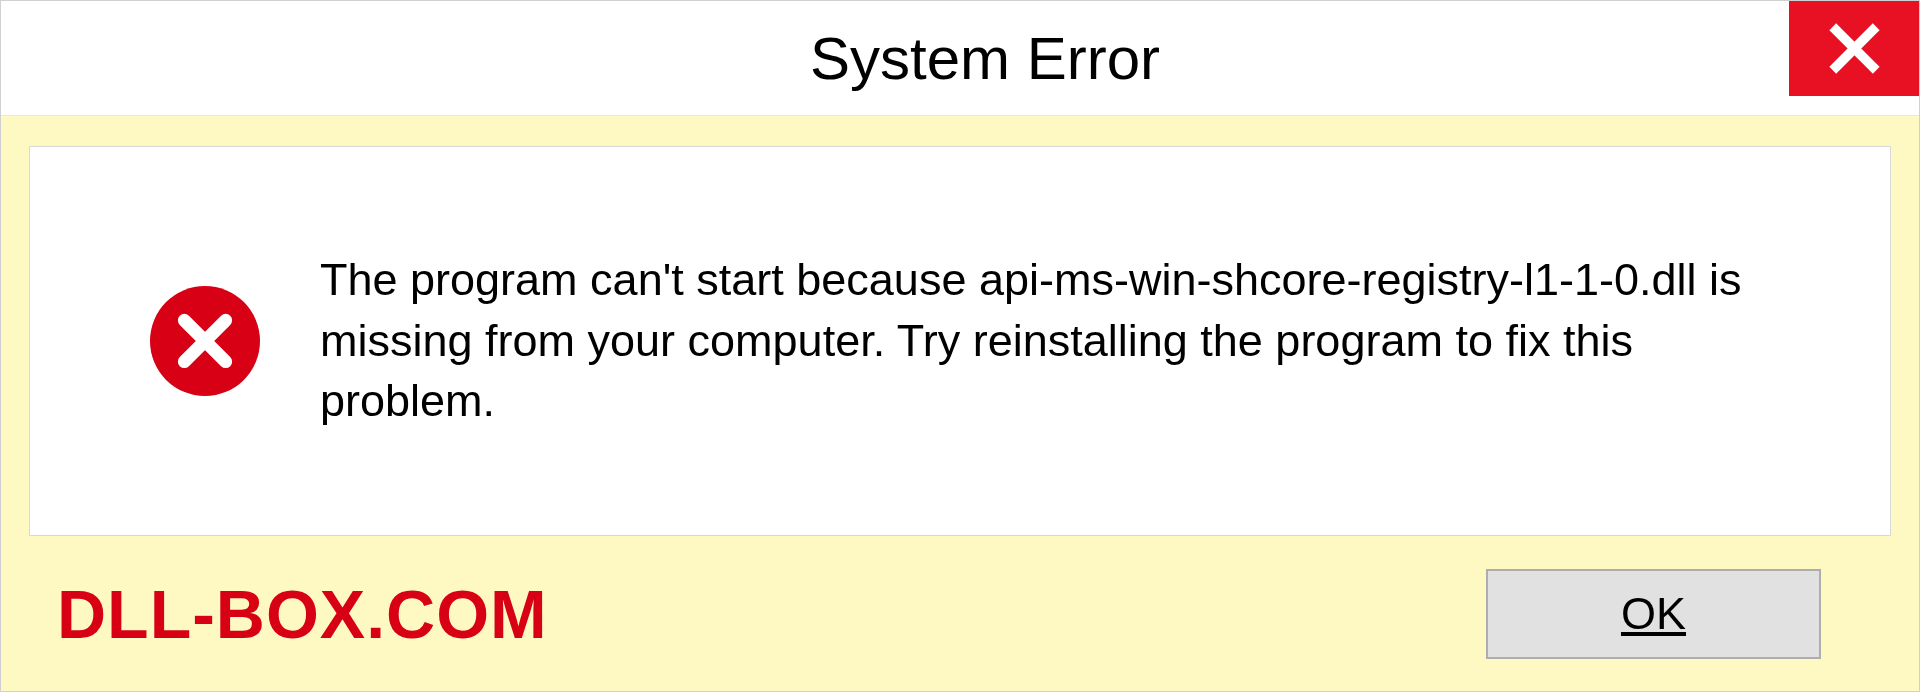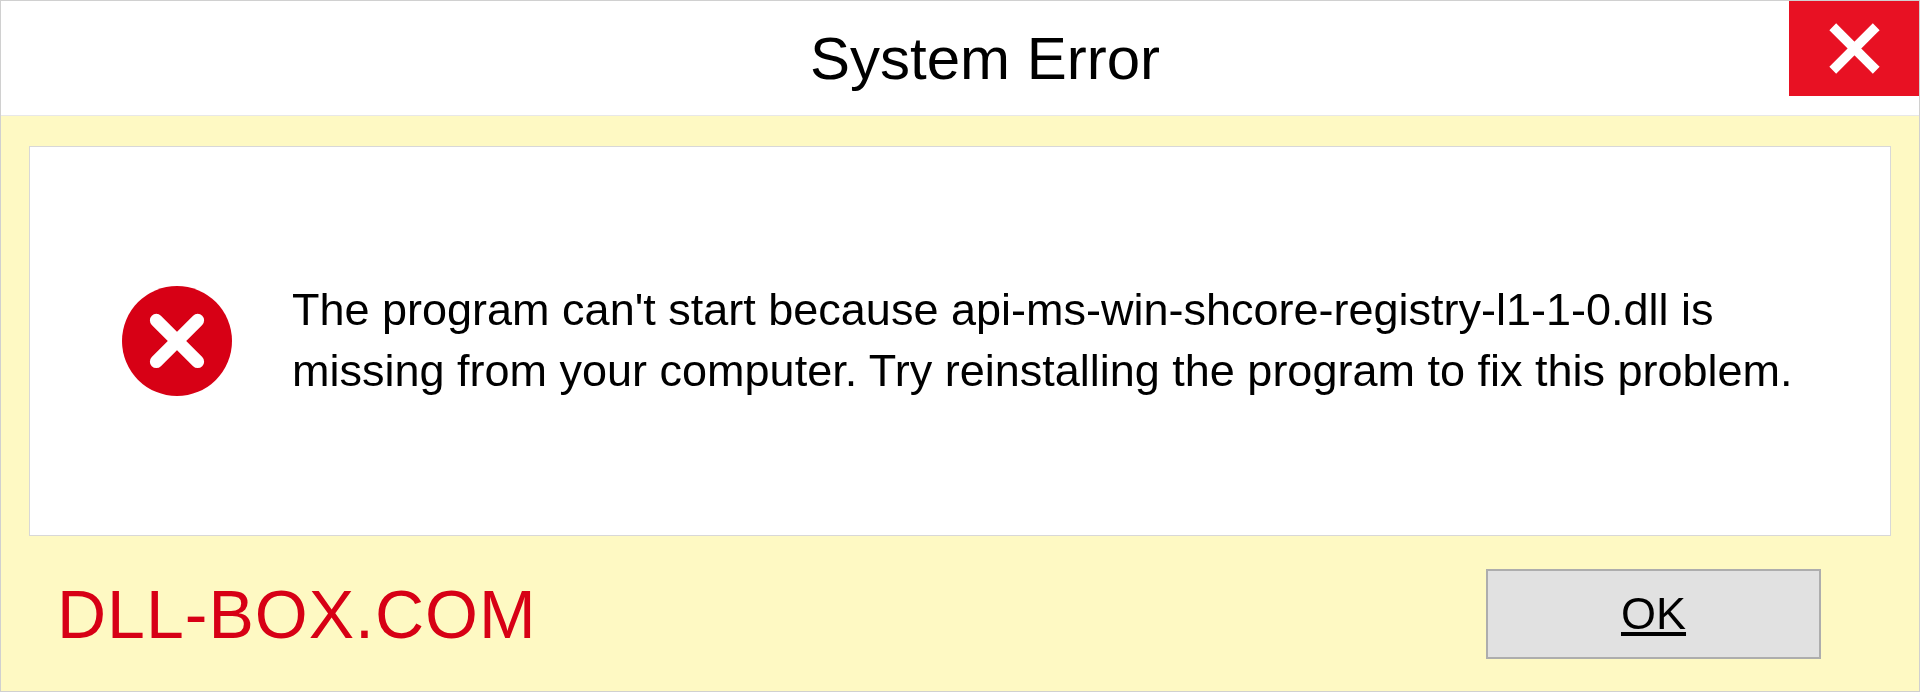--- a/index.html
+++ b/index.html
@@ -58,21 +58,21 @@
       padding: 30px 28px 0 28px;
       display: flex;
       flex-direction: column;
     }
     .message-panel {
       background: #ffffff;
       border: 1px solid #d8d8d8;
       flex: 1;
       display: flex;
       align-items: center;
-      padding: 50px 90px 50px 92px;
+      padding: 50px 90px 50px 120px;
       gap: 60px;
     }
     .error-icon-wrap {
       flex-shrink: 0;
     }
     .error-icon {
       width: 110px;
       height: 110px;
       border-radius: 50%;
       background: #d70015;
@@ -92,21 +92,21 @@
     }
     .footer {
       height: 155px;
       display: flex;
       align-items: center;
       justify-content: space-between;
       padding: 0 70px 0 28px;
     }
     .watermark {
       font-size: 68px;
-      font-weight: 400;
+      font-weight: 700;
       color: #d70015;
       letter-spacing: 1px;
       font-family: Arial, sans-serif;
     }
     .ok-btn {
       width: 335px;
       height: 90px;
       background: #e1e1e1;
       border: 2px solid #adadad;
       font-size: 45px;

